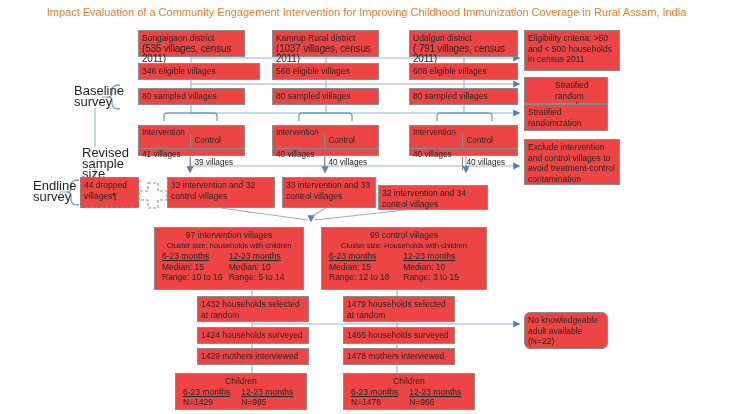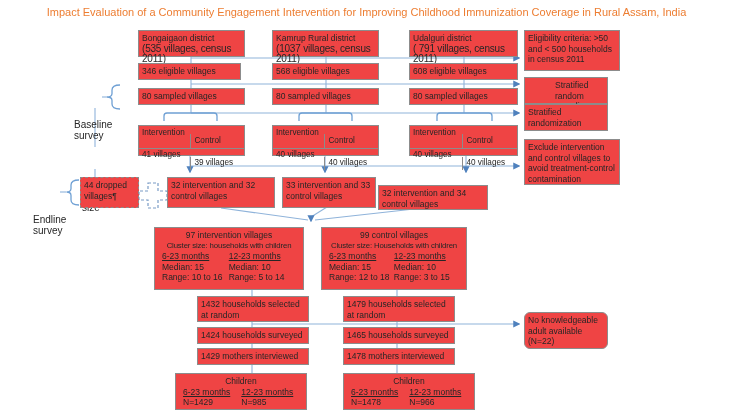--- a/index.html
+++ b/index.html
@@ -2,21 +2,21 @@
 <html><head>
 <meta charset="utf-8">
 <style>
   html,body{margin:0;padding:0;background:#fff;}
   .stage{position:relative;width:733px;height:414px;background:#fff;overflow:hidden;
          font-family:"Liberation Sans",sans-serif;color:#262626;}
   .title{position:absolute;top:6px;left:0;right:0;text-align:center;
          font-size:11px;color:#ED7D31;}
   .bx{position:absolute;box-sizing:border-box;border:1px solid #8c8c8c;background:#ef4444;
       font-size:8.5px;line-height:10.5px;padding:2px 3px;}
-  .lbl{position:absolute;font-size:10px;line-height:10.5px;margin-top:34px;}
+  .lbl{position:absolute;font-size:13px;line-height:10.5px;}
   .ctr{text-align:center;}
   .dash{border-style:dashed;}
   .small{font-size:10px;letter-spacing:-0.2px;}
   .tight{font-size:7.8px;letter-spacing:-0.15px;}
   .tbl{padding:0;display:grid;grid-template-columns:49% 51%;grid-template-rows:1fr 1fr;}
   .tbl>div{box-sizing:border-box;padding:1.5px 3px;font-size:8.2px;}
   .bdl{border-left:1px solid #8c8c8c;margin-top:8px;}
   .bdb{border-bottom:1px solid #8c8c8c;}
   .g2{display:grid;grid-template-columns:47% 53%;}
   .g2>div{padding-left:4px;}
@@ -91,21 +91,21 @@
     </g>
     <path d="M148,183 h10 v8 h9 v9 h-9 v8 h-10 v-8 h-9 v-9 h9 z" fill="none" stroke="#7A9CC6" stroke-width="1.2" stroke-dasharray="3 2"></path>
   </svg>
 
   <div class="title">Impact Evaluation of a Community Engagement Intervention for Improving Childhood Immunization Coverage in Rural Assam, India</div>
 
   <div class="bx" style="left:138px;top:30px;width:107px;height:27px;">
     <div>Bongaigaon district</div>
     <div class="small">(535 villages, census 2011)</div>
   </div>
-  <div class="bx" style="left:138px;top:63px;width:103px;height:17px;">346 eligible villages</div>
+  <div class="bx" style="left:138px;top:63px;width:122px;height:17px;">346 eligible villages</div>
   <div class="bx" style="left:138px;top:88px;width:107px;height:17px;">80 sampled villages</div>
   <div class="bx tbl" style="left:138px;top:125px;width:107px;height:31px;">
     <div class="bdb">Intervention</div>
     <div class="bdb bdl">Control</div>
     <div>41 villages</div>
     <div class="bdl">39 villages</div>
   </div>
   <div class="bx" style="left:167px;top:177px;width:108px;height:31px;">32 intervention and 32 control villages</div>
 
   <div class="bx" style="left:272px;top:30px;width:107px;height:27px;">
@@ -152,21 +152,21 @@
     <div class="ctr tight">Cluster size: households with children</div>
     <div class="g2">
       <div class="ul">6-23 months</div>
       <div class="ul">12-23 months</div>
       <div>Median: 15</div>
       <div>Median: 10</div>
       <div>Range: 10 to 16</div>
       <div>Range: 5 to 14</div>
     </div>
   </div>
-  <div class="bx" style="left:321px;top:227px;width:146px;height:63px;">
+  <div class="bx" style="left:321px;top:227px;width:166px;height:63px;">
     <div class="ctr">99 control villages</div>
     <div class="ctr tight">Cluster size: Households with children</div>
     <div class="g2">
       <div class="ul">6-23 months</div>
       <div class="ul">12-23 months</div>
       <div>Median: 15</div>
       <div>Median: 10</div>
       <div>Range: 12 to 18</div>
       <div>Range: 3 to 15</div>
     </div>

